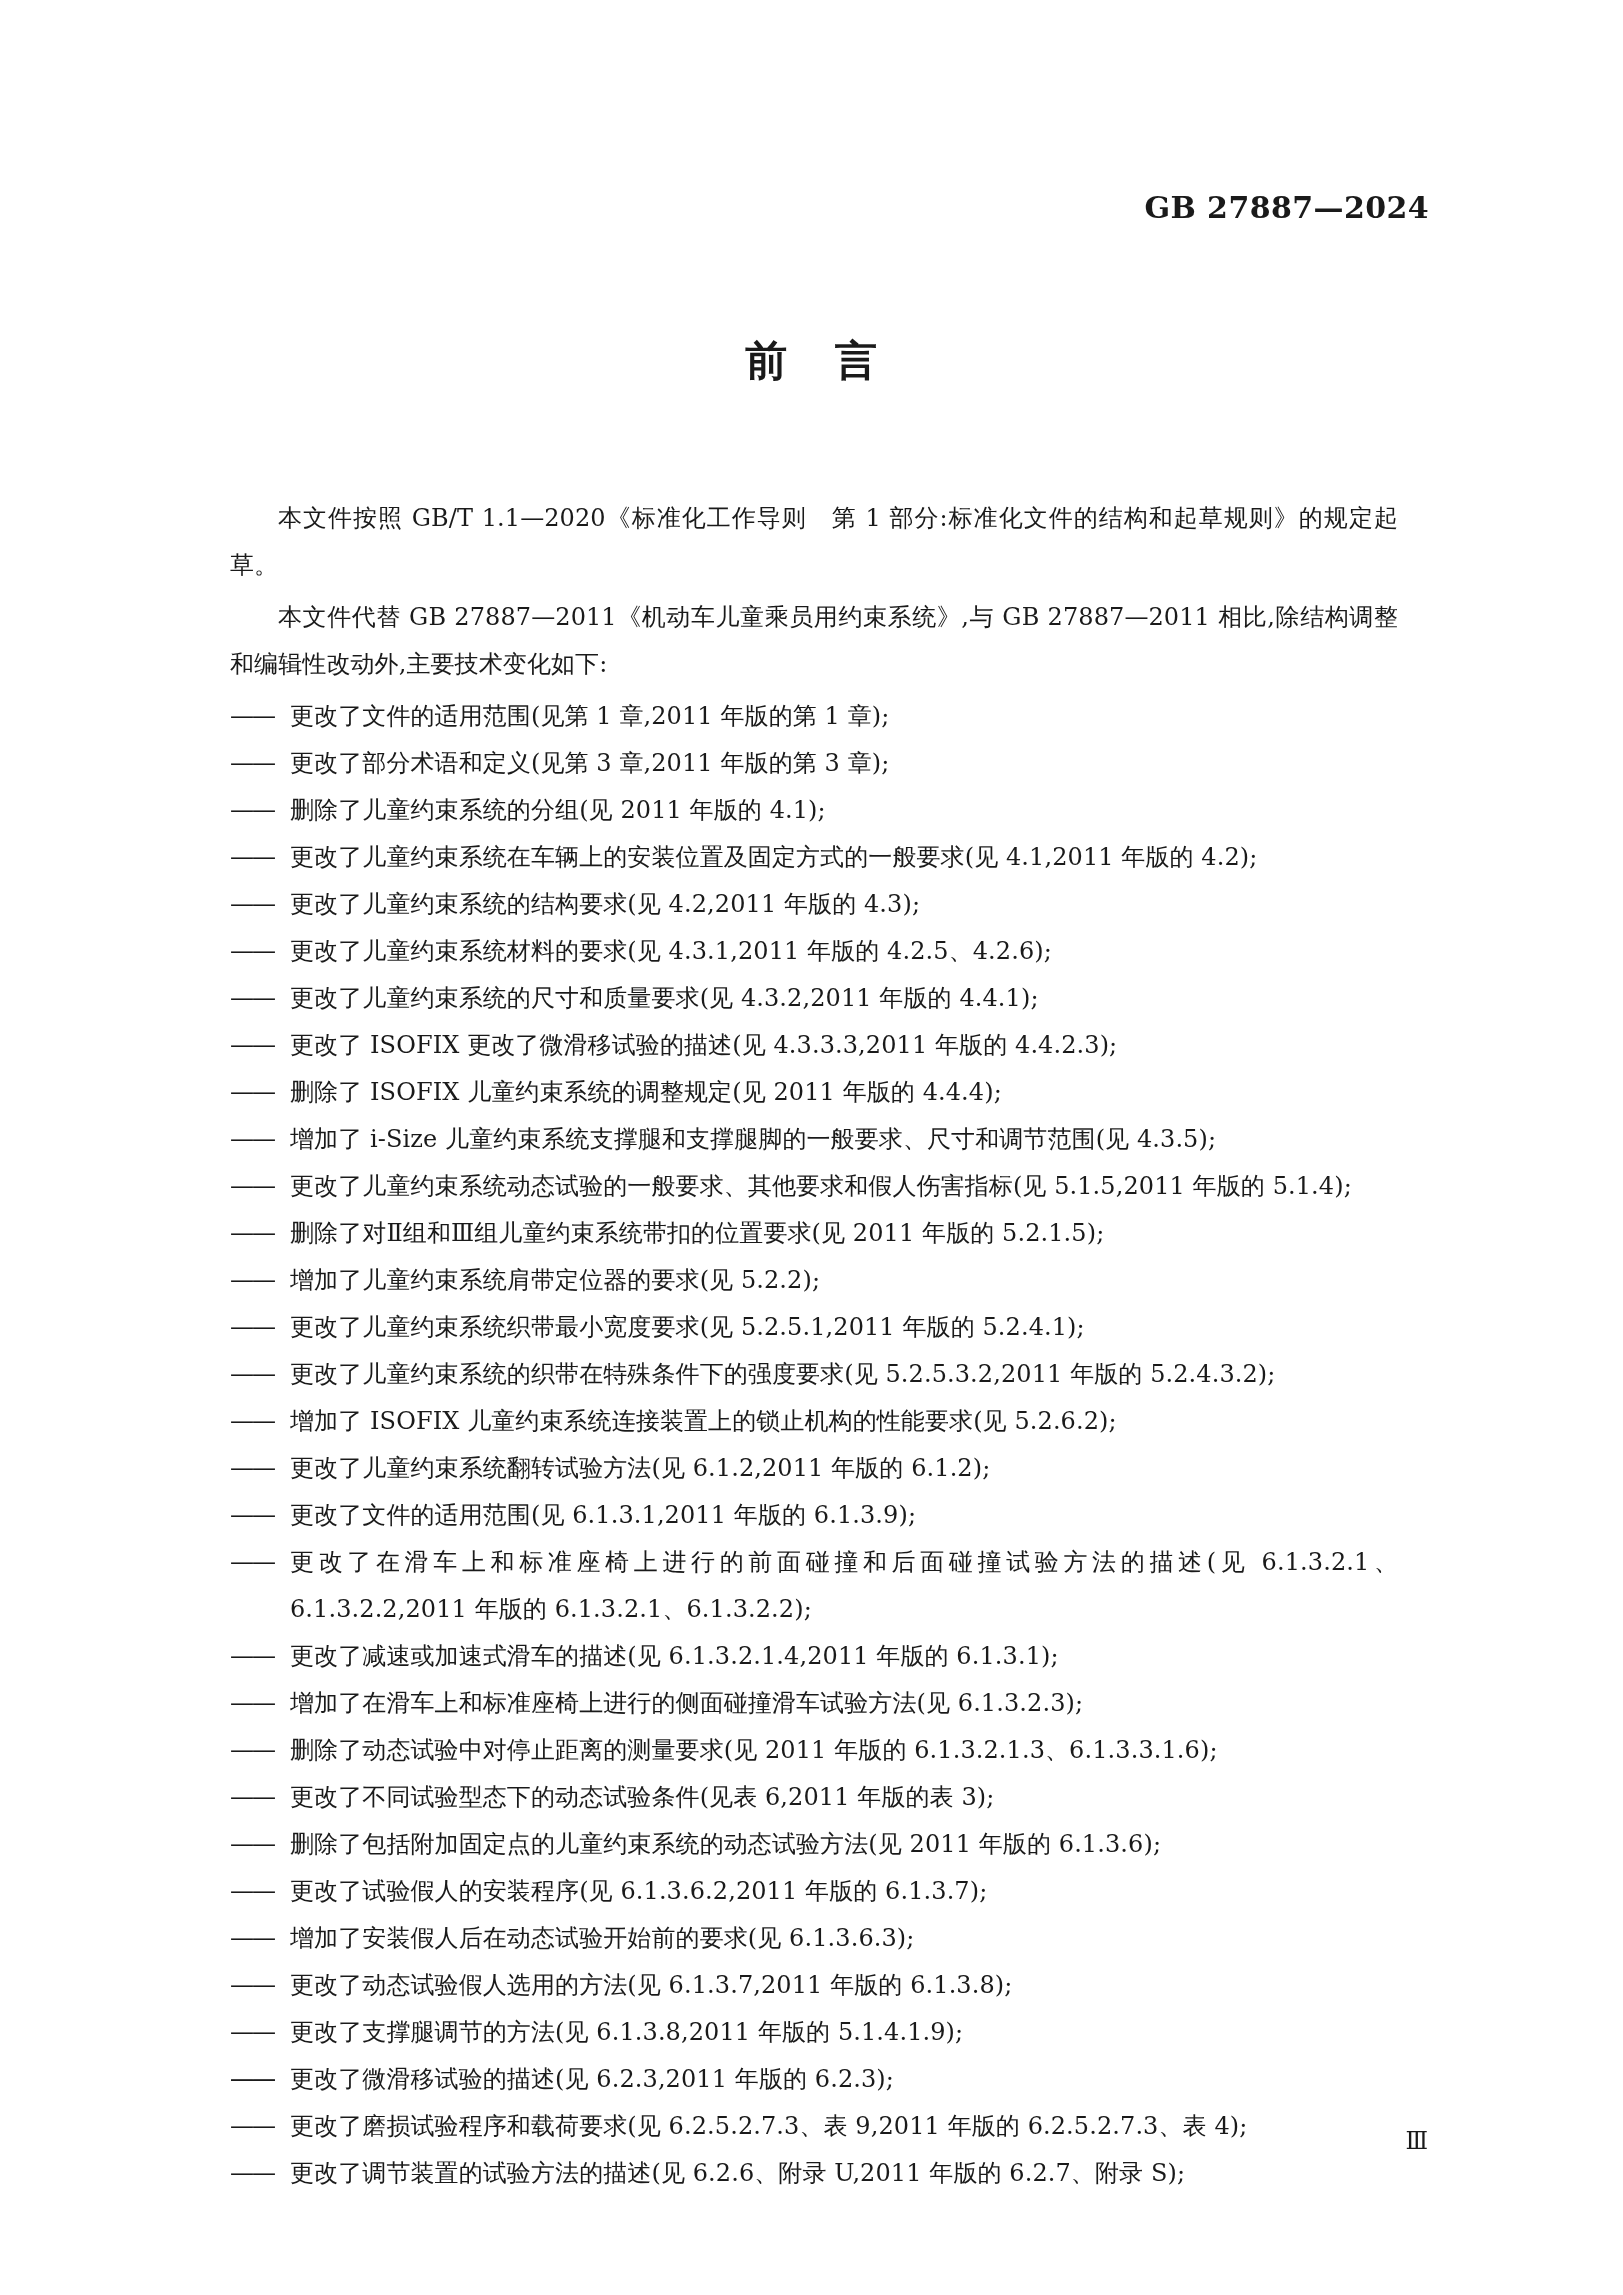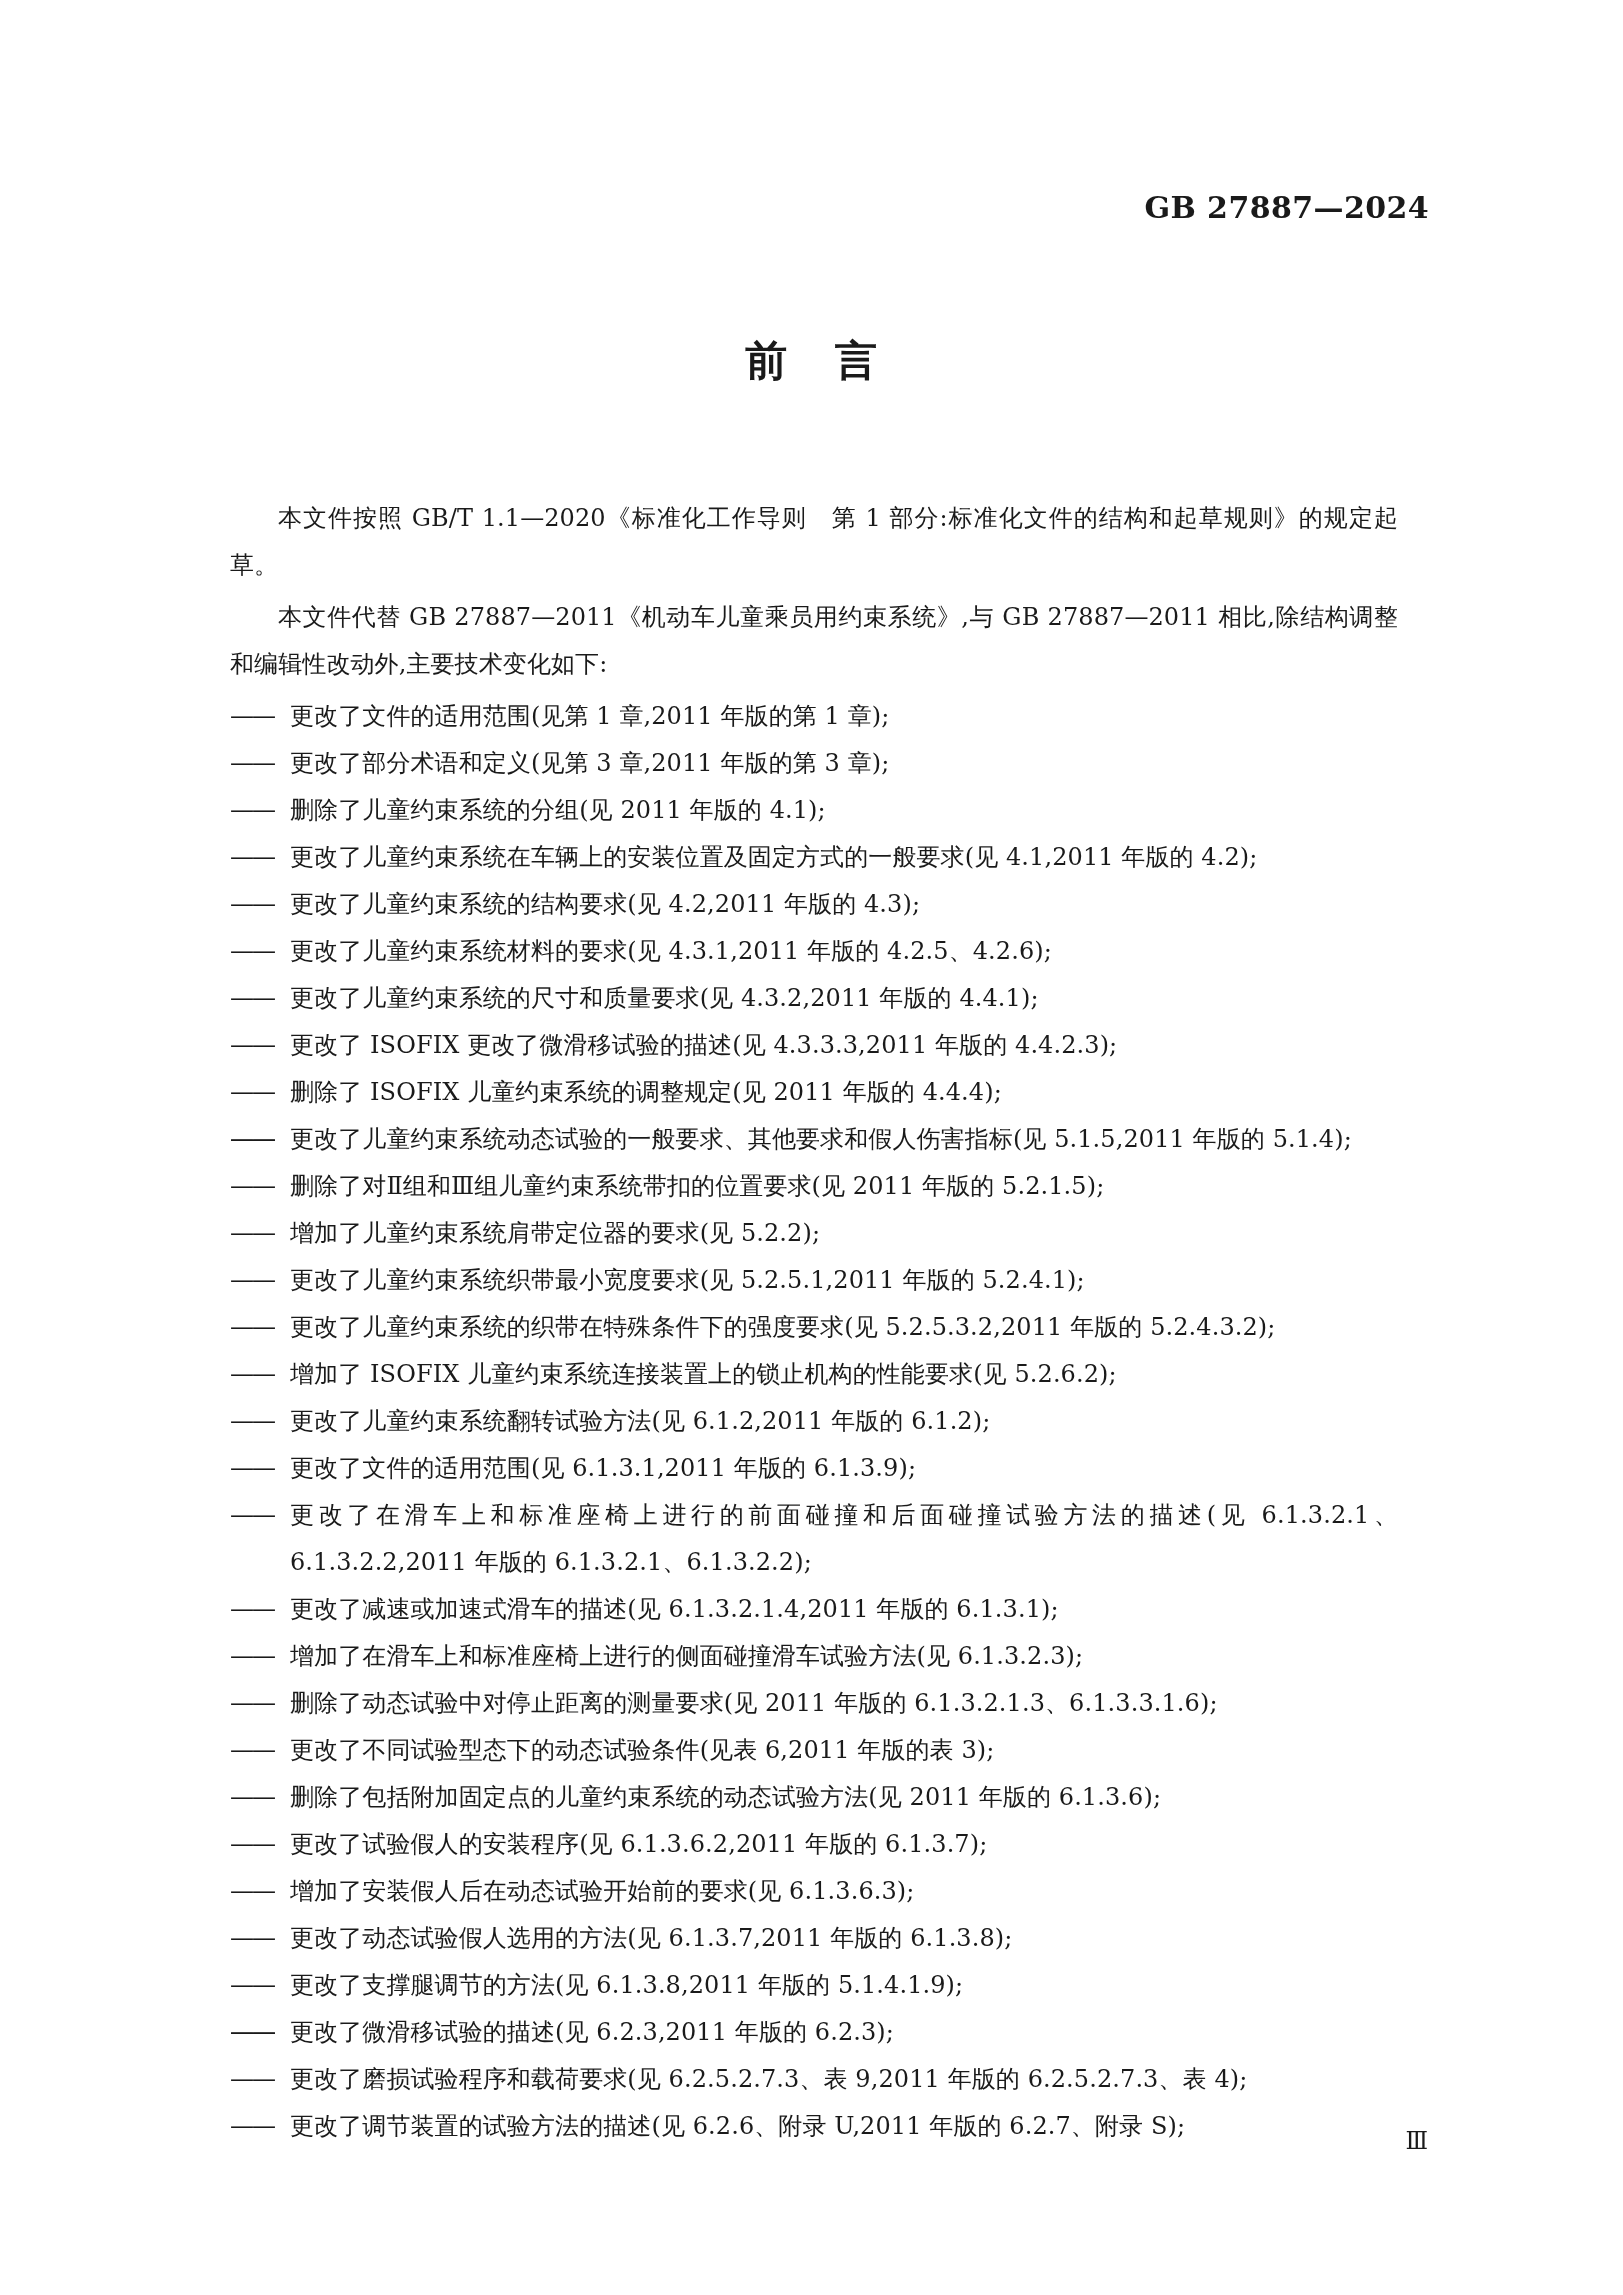--- a/index.html
+++ b/index.html
@@ -124,21 +124,21 @@
     <ul class="change-list" id="change-list">
         <li><span class="dash">——</span><span>更改了文件的适用范围(见第 1 章,2011 年版的第 1 章);</span></li>
         <li><span class="dash">——</span><span>更改了部分术语和定义(见第 3 章,2011 年版的第 3 章);</span></li>
         <li><span class="dash">——</span><span>删除了儿童约束系统的分组(见 2011 年版的 4.1);</span></li>
         <li><span class="dash">——</span><span>更改了儿童约束系统在车辆上的安装位置及固定方式的一般要求(见 4.1,2011 年版的 4.2);</span></li>
         <li><span class="dash">——</span><span>更改了儿童约束系统的结构要求(见 4.2,2011 年版的 4.3);</span></li>
         <li><span class="dash">——</span><span>更改了儿童约束系统材料的要求(见 4.3.1,2011 年版的 4.2.5、4.2.6);</span></li>
         <li><span class="dash">——</span><span>更改了儿童约束系统的尺寸和质量要求(见 4.3.2,2011 年版的 4.4.1);</span></li>
         <li><span class="dash">——</span><span>更改了 ISOFIX 更改了微滑移试验的描述(见 4.3.3.3,2011 年版的 4.4.2.3);</span></li>
         <li><span class="dash">——</span><span>删除了 ISOFIX 儿童约束系统的调整规定(见 2011 年版的 4.4.4);</span></li>
-        <li><span class="dash">——</span></li>
+        <li><span class="dash">——</span><span>增加了 i-Size 儿童约束系统支撑腿和支撑腿脚的一般要求、尺寸和调节范围(见 4.3.5);</span></li>
         <li><span class="dash">——</span><span>更改了儿童约束系统动态试验的一般要求、其他要求和假人伤害指标(见 5.1.5,2011 年版的 5.1.4);</span></li>
         <li><span class="dash">——</span><span>删除了对Ⅱ组和Ⅲ组儿童约束系统带扣的位置要求(见 2011 年版的 5.2.1.5);</span></li>
         <li><span class="dash">——</span><span>增加了儿童约束系统肩带定位器的要求(见 5.2.2);</span></li>
         <li><span class="dash">——</span><span>更改了儿童约束系统织带最小宽度要求(见 5.2.5.1,2011 年版的 5.2.4.1);</span></li>
         <li><span class="dash">——</span><span>更改了儿童约束系统的织带在特殊条件下的强度要求(见 5.2.5.3.2,2011 年版的 5.2.4.3.2);</span></li>
         <li><span class="dash">——</span><span>增加了 ISOFIX 儿童约束系统连接装置上的锁止机构的性能要求(见 5.2.6.2);</span></li>
         <li><span class="dash">——</span><span>更改了儿童约束系统翻转试验方法(见 6.1.2,2011 年版的 6.1.2);</span></li>
         <li><span class="dash">——</span><span>更改了文件的适用范围(见 6.1.3.1,2011 年版的 6.1.3.9);</span></li>
         <li><span class="dash">——</span><span>更改了在滑车上和标准座椅上进行的前面碰撞和后面碰撞试验方法的描述(见 6.1.3.2.1、6.1.3.2.2,2011 年版的 6.1.3.2.1、6.1.3.2.2);</span></li>
         <li><span class="dash">——</span><span>更改了减速或加速式滑车的描述(见 6.1.3.2.1.4,2011 年版的 6.1.3.1);</span></li>

